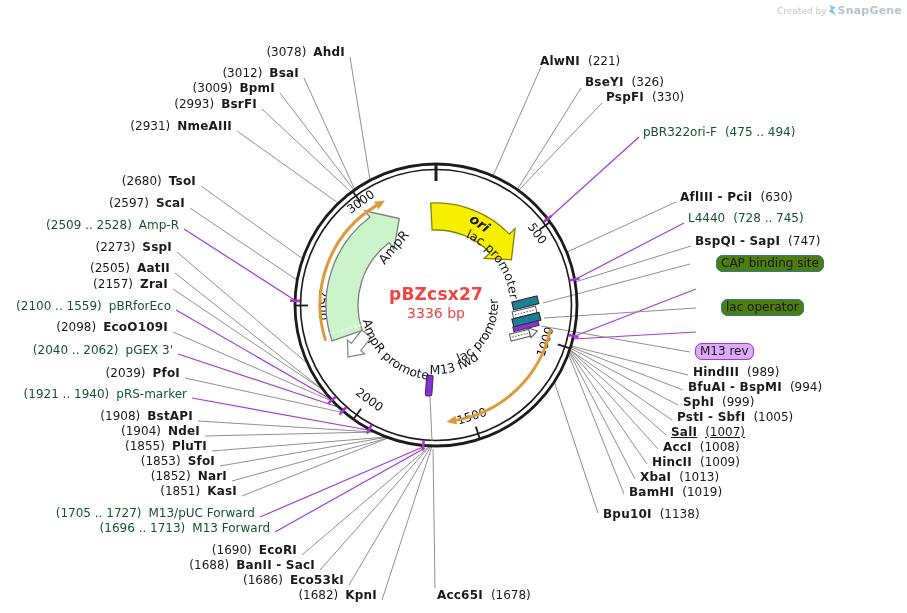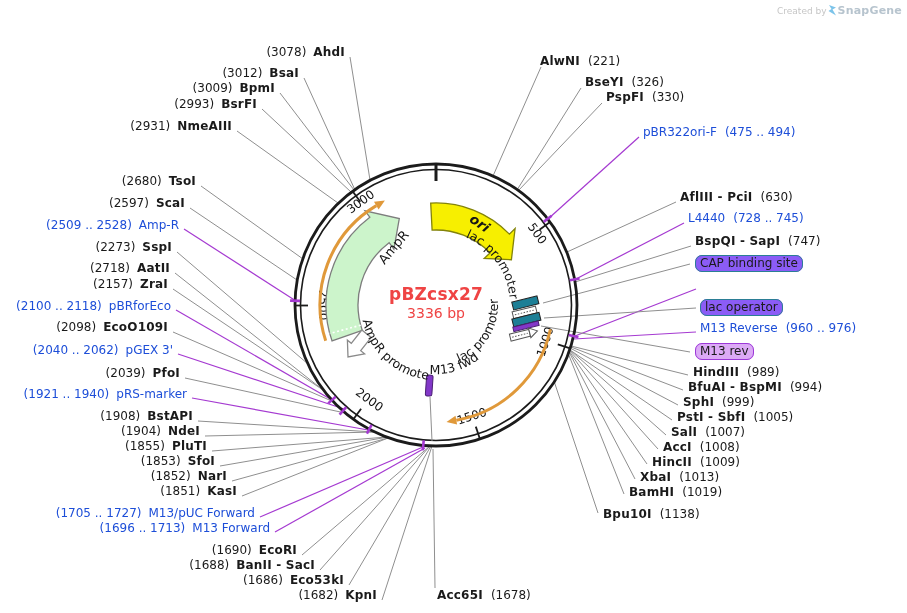--- a/index.html
+++ b/index.html
@@ -7,22 +7,22 @@
     width:907px;height:613px;position:relative;overflow:hidden;background:#ffffff;
     font-family:"DejaVu Sans","Liberation Sans",sans-serif;
   }
   #stage{position:absolute;left:0;top:0;width:907px;height:613px;}
   #labels{position:absolute;left:0;top:0;width:907px;height:463px;pointer-events:none;}
   .callout{position:absolute;white-space:nowrap;font-size:12px;line-height:16px;color:#1a1a1a;pointer-events:auto;}
   .callout.left{text-align:right;}
   .callout .pre{margin-right:7px;}
   .callout .post{margin-left:8px;}
   .callout.enzyme .name{font-weight:700;letter-spacing:.2px;}
-  .callout.primer{color:#1d4ed8;}
-  .callout.site .name{background:#8b5cf6;border:1.5px solid #2b7e95;border-radius:7px;padding:0 4px 1px;}
+  .callout.primer{color:#14532d;}
+  .callout.site .name{background:#4d7c0f;border:1.5px solid #2b7e95;border-radius:7px;padding:0 4px 1px;margin-left:21px;}
   .callout.primerbox .name{background:#dcaaf6;border:1.5px solid #9c38d8;border-radius:7px;padding:0 4px 1px;}
   #stage line.gline{stroke:#8f8f8f;stroke-width:1;}
   #stage line.pline{stroke:#a53ad1;stroke-width:1.2;}
   .center-title{position:absolute;left:436px;top:284px;transform:translateX(-50%);text-align:center;color:#ef4444;}
   .center-title .pname{font-size:17px;font-weight:700;letter-spacing:.2px;}
   .center-title .psize{font-size:14px;margin-top:1px;}
   .credit{position:absolute;top:4px;right:5px;display:flex;align-items:center;}
   .credit .cb{font-size:9px;color:#c6c6c6;}
   .credit .brand{font-size:11px;font-weight:700;color:#b7c4ce;letter-spacing:.2px;}
   .svgtext{fill:#161616;font-size:12.5px;font-family:"DejaVu Sans","Liberation Sans",sans-serif;}
@@ -176,23 +176,23 @@
 <div id="labels">
     <div class="callout enzyme left" style="right: 562px; top: 44px;"><span class="pre">(3078)</span><span class="name">AhdI</span></div>
     <div class="callout enzyme left" style="right: 608px; top: 65px;"><span class="pre">(3012)</span><span class="name">BsaI</span></div>
     <div class="callout enzyme left" style="right: 632px; top: 80px;"><span class="pre">(3009)</span><span class="name">BpmI</span></div>
     <div class="callout enzyme left" style="right: 650px; top: 96px;"><span class="pre">(2993)</span><span class="name">BsrFI</span></div>
     <div class="callout enzyme left" style="right: 675px; top: 118px;"><span class="pre">(2931)</span><span class="name">NmeAIII</span></div>
     <div class="callout enzyme left" style="right: 711px; top: 173px;"><span class="pre">(2680)</span><span class="name">TsoI</span></div>
     <div class="callout enzyme left" style="right: 722px; top: 195px;"><span class="pre">(2597)</span><span class="name">ScaI</span></div>
     <div class="callout primer left" style="right: 728px; top: 217px;"><span class="pre">(2509 .. 2528)</span><span class="name">Amp-R</span></div>
     <div class="callout enzyme left" style="right: 735px; top: 239px;"><span class="pre">(2273)</span><span class="name">SspI</span></div>
-    <div class="callout enzyme left" style="right: 737px; top: 260px;"><span class="pre">(2718)</span><span class="name">AatII</span></div>
+    <div class="callout enzyme left" style="right: 737px; top: 260px;"><span class="pre">(2505)</span><span class="name">AatII</span></div>
     <div class="callout enzyme left" style="right: 739px; top: 276px;"><span class="pre">(2157)</span><span class="name">ZraI</span></div>
-    <div class="callout primer left" style="right: 736px; top: 298px;"><span class="pre">(2100 .. 2118)</span><span class="name">pBRforEco</span></div>
+    <div class="callout primer left" style="right: 736px; top: 298px;"><span class="pre">(2100 .. 1559)</span><span class="name">pBRforEco</span></div>
     <div class="callout enzyme left" style="right: 739px; top: 319px;"><span class="pre">(2098)</span><span class="name">EcoO109I</span></div>
     <div class="callout primer left" style="right: 734px; top: 342px;"><span class="pre">(2040 .. 2062)</span><span class="name">pGEX 3'</span></div>
     <div class="callout enzyme left" style="right: 727px; top: 365px;"><span class="pre">(2039)</span><span class="name">PfoI</span></div>
     <div class="callout primer left" style="right: 720px; top: 386px;"><span class="pre">(1921 .. 1940)</span><span class="name">pRS-marker</span></div>
     <div class="callout enzyme left" style="right: 714px; top: 408px;"><span class="pre">(1908)</span><span class="name">BstAPI</span></div>
     <div class="callout enzyme left" style="right: 707px; top: 423px;"><span class="pre">(1904)</span><span class="name">NdeI</span></div>
     <div class="callout enzyme left" style="right: 700px; top: 438px;"><span class="pre">(1855)</span><span class="name">PluTI</span></div>
     <div class="callout enzyme left" style="right: 692px; top: 453px;"><span class="pre">(1853)</span><span class="name">SfoI</span></div>
     <div class="callout enzyme left" style="right: 680px; top: 468px;"><span class="pre">(1852)</span><span class="name">NarI</span></div>
     <div class="callout enzyme left" style="right: 670px; top: 483px;"><span class="pre">(1851)</span><span class="name">KasI</span></div>
@@ -204,27 +204,26 @@
     <div class="callout enzyme left" style="right: 530px; top: 587px;"><span class="pre">(1682)</span><span class="name">KpnI</span></div>
     <div class="callout enzyme right" style="left: 540px; top: 53px;"><span class="name">AlwNI</span><span class="post">(221)</span></div>
     <div class="callout enzyme right" style="left: 585px; top: 74px;"><span class="name">BseYI</span><span class="post">(326)</span></div>
     <div class="callout enzyme right" style="left: 606px; top: 89px;"><span class="name">PspFI</span><span class="post">(330)</span></div>
     <div class="callout primer right" style="left: 643px; top: 124px;"><span class="name">pBR322ori-F</span><span class="post">(475 .. 494)</span></div>
     <div class="callout enzyme right" style="left: 680px; top: 189px;"><span class="name">AflIII - PciI</span><span class="post">(630)</span></div>
     <div class="callout primer right" style="left: 688px; top: 210px;"><span class="name">L4440</span><span class="post">(728 .. 745)</span></div>
     <div class="callout enzyme right" style="left: 695px; top: 233px;"><span class="name">BspQI - SapI</span><span class="post">(747)</span></div>
     <div class="callout site right" style="left: 695px; top: 255px;"><span class="name">CAP binding site</span></div>
     <div class="callout site right" style="left: 700px; top: 299px;"><span class="name">lac operator</span></div>
-    <div class="callout primer right" style="left: 700px; top: 320px;"><span class="name">M13 Reverse</span><span class="post">(960 .. 976)</span></div>
     <div class="callout primerbox right" style="left: 695px; top: 343px;"><span class="name">M13 rev</span></div>
     <div class="callout enzyme right" style="left: 693px; top: 364px;"><span class="name">HindIII</span><span class="post">(989)</span></div>
     <div class="callout enzyme right" style="left: 688px; top: 379px;"><span class="name">BfuAI - BspMI</span><span class="post">(994)</span></div>
     <div class="callout enzyme right" style="left: 683px; top: 394px;"><span class="name">SphI</span><span class="post">(999)</span></div>
     <div class="callout enzyme right" style="left: 677px; top: 409px;"><span class="name">PstI - SbfI</span><span class="post">(1005)</span></div>
-    <div class="callout enzyme right" style="left: 671px; top: 424px;"><span class="name">SalI</span><span class="post">(1007)</span></div>
+    <div class="callout enzyme right" style="left: 671px; top: 424px; text-decoration: underline;"><span class="name">SalI</span><span class="post">(1007)</span></div>
     <div class="callout enzyme right" style="left: 663px; top: 439px;"><span class="name">AccI</span><span class="post">(1008)</span></div>
     <div class="callout enzyme right" style="left: 652px; top: 454px;"><span class="name">HincII</span><span class="post">(1009)</span></div>
     <div class="callout enzyme right" style="left: 640px; top: 469px;"><span class="name">XbaI</span><span class="post">(1013)</span></div>
     <div class="callout enzyme right" style="left: 629px; top: 484px;"><span class="name">BamHI</span><span class="post">(1019)</span></div>
     <div class="callout enzyme right" style="left: 603px; top: 506px;"><span class="name">Bpu10I</span><span class="post">(1138)</span></div>
     <div class="callout enzyme right" style="left: 437px; top: 587px;"><span class="name">Acc65I</span><span class="post">(1678)</span></div>
   </div>
 
 <div class="center-title">
   <div class="pname">pBZcsx27</div>

